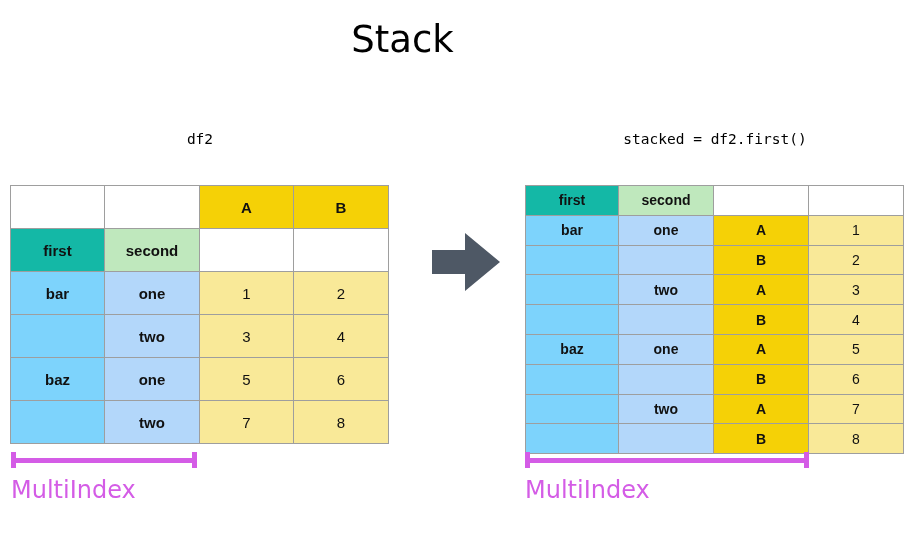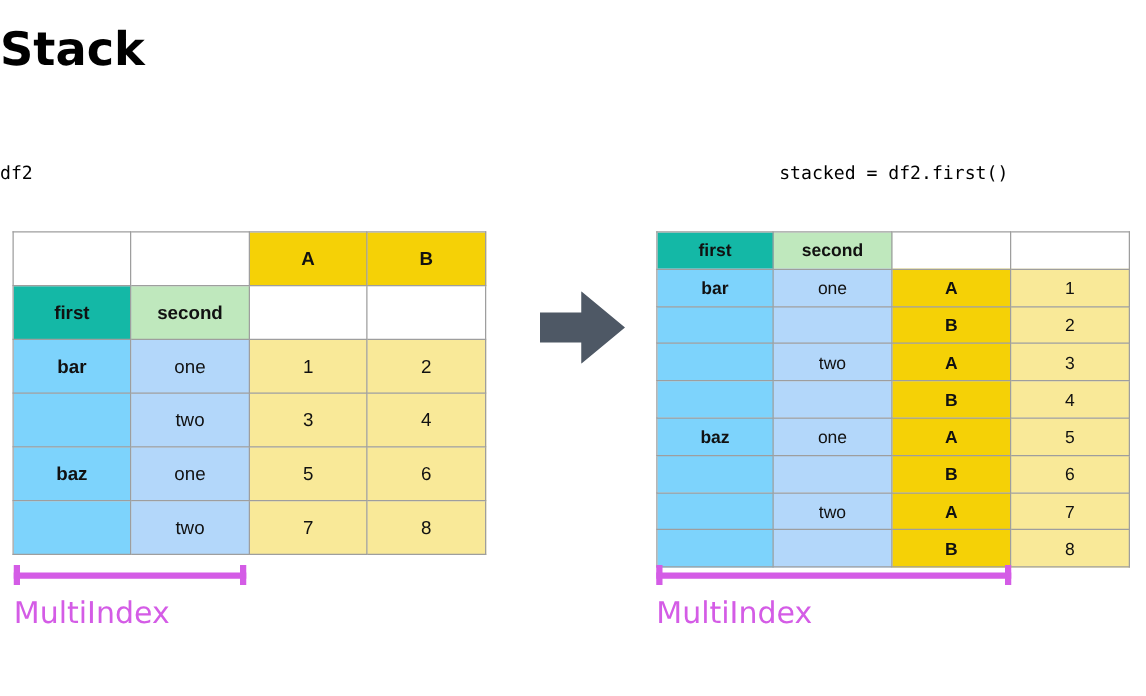--- a/index.html
+++ b/index.html
@@ -14,37 +14,37 @@
     overflow: hidden;
     position: relative;
   }
 
   
   #page-title {
     position: absolute;
     top: 18px;
     left: 0;
     width: 805px;
-    text-align: left;
+    text-align: center;
     font-family: "DejaVu Sans", sans-serif;
     font-size: 37px;
-    font-weight: 700;
+    font-weight: 400;
     color: #000000;
     letter-spacing: 0px;
   }
 
   
   .code-caption {
     position: absolute;
     font-family: "DejaVu Sans Mono", monospace;
     font-size: 14.5px;
     color: #000000;
     white-space: nowrap;
   }
-  #caption-left  { top: 131px; left: 0;   width: 400px; text-align: left; }
+  #caption-left  { top: 131px; left: 0;   width: 400px; text-align: center; }
   #caption-right { top: 131px; left: 515px; width: 400px; text-align: center; }
 
   
   .grid {
     position: absolute;
     border-collapse: collapse;
     table-layout: fixed;
     font-family: "Liberation Sans", sans-serif;
   }
   .grid td {
@@ -71,21 +71,21 @@
   #table-stacked .c-second { width: 95px; }
   #table-stacked .c-lvl    { width: 95px; }
   #table-stacked .c-val    { width: 95px; }
 
   
   .cell-blank      { background: #ffffff; border-color: #9e9e9e; }
   .cell-colhead    { background: #f5d106; font-weight: bold; color: #000000; }
   .cell-lvl0-name  { background: #14b8a6; font-weight: bold; color: #000000; }
   .cell-lvl1-name  { background: #bfe8bd; font-weight: bold; color: #000000; }
   .cell-lvl0-val   { background: #7dd3fc; font-weight: bold; color: #000000; }
-  .cell-lvl1-val   { background: #b3d7fa; font-weight: normal; color: #000000; }
+  .cell-lvl1-val   { background: #b3d7fa; font-weight: bold; color: #000000; }
   .cell-value      { background: #f9e998; color: #333333; }
   .cell-lvlkey     { background: #f5d106; font-weight: bold; color: #000000; }
 
   
   #flow-arrow {
     position: absolute;
     left: 432px;
     top: 233px;
     width: 68px;
     height: 58px;

